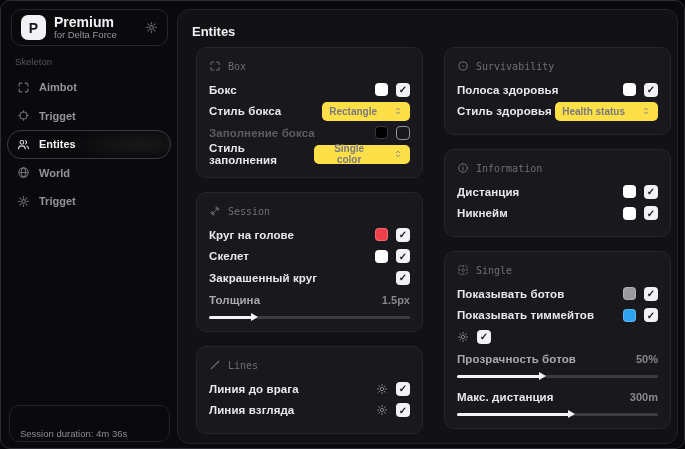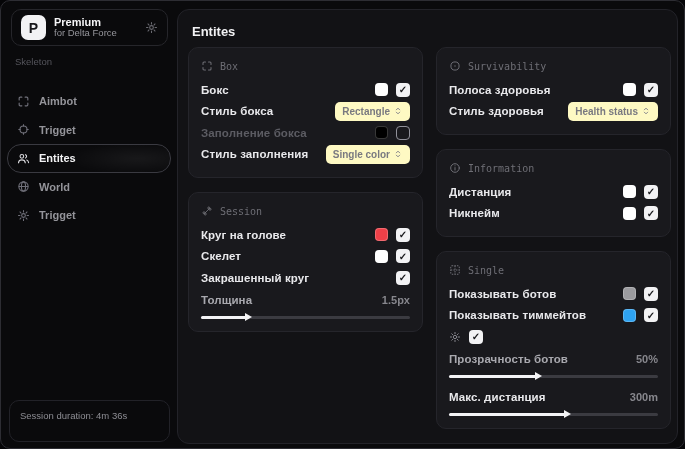--- a/index.html
+++ b/index.html
@@ -8,67 +8,67 @@
             border:1px solid #2d2d33; border-radius:10px; overflow:hidden; }
 
   
   .sidebar { position:absolute; left:0; top:0; width:176px; height:100%; }
   .brand { position:absolute; left:10px; top:8px; width:157px; height:37px;
            border:1px solid #26262b; border-radius:10px; display:flex; align-items:center;
            padding:0 9px; gap:8px; }
   .logo { width:25px; height:25px; border-radius:7px; background:#f2f2f4; color:#17171a;
           font-weight:bold; font-size:14px; display:flex; align-items:center; justify-content:center; }
   .brand-txt { display:flex; flex-direction:column; line-height:1.15; }
-  .brand-title { color:#f4f4f6; font-size:11px; font-weight:bold; }
+  .brand-title { color:#f4f4f6; font-size:14px; font-weight:bold; }
   .brand-sub { color:#96969c; font-size:9.5px;text-align:right; }
   .brand .ic { margin-left:auto; color:#6b6b72; }
 
   .cat-label { position:absolute; left:14px; top:55px; font-size:9.5px; color:#55555c; }
 
-  .nav { position:absolute; left:6px; right:6px; top:86px; display:flex; flex-direction:column; }
+  .nav { position:absolute; left:6px; right:6px; top:72px; display:flex; flex-direction:column; }
   .nav-item { height:28.5px; display:flex; align-items:center; gap:9px; padding:0 9px;
               border:1px solid transparent; border-radius:14px; color:#94949a; cursor:pointer; }
   .nav-item .ic { color:#70707a; }
   .nav-item.active { border-color:#3a3a41; color:#f2f2f4;
         background:radial-gradient(70px 16px at 80% 50%, rgba(255,255,255,0.06), transparent); }
   .nav-item.active .ic { color:#d8d8dc; }
   .nav-label { font-size:11px; font-weight:600; }
 
   .session { position:absolute; left:8px; bottom:6px; width:161px; height:37px;
              border:1px solid #222228; border-radius:10px; display:flex; align-items:flex-end;
-             padding:20px 10px; }
+             padding:2px 10px; }
   .session span { font-size:9.5px; color:#8d8d93; }
 
   
   .main { position:absolute; left:176px; top:8px; width:501px; height:435px;
           background:#121215; border:1px solid #232329; border-radius:12px; }
   .main-title { position:absolute; left:14px; top:14px; font-size:13px; font-weight:bold; color:#f2f2f4; }
   .col { position:absolute; top:37px; width:235px; display:flex; flex-direction:column; gap:14px; }
   .col1 { left:10px; } .col2 { left:258px; }
 
-  .panel { background:#19191d; border:1px solid #25252b; border-radius:10px; padding:8px 12px 12px; }
+  .panel { background:#19191d; border:1px solid #25252b; border-radius:10px; padding:8px 12px 12px;margin-left:8px; }
   .phead { display:flex; align-items:center; gap:7px; color:#6e6e75;
            font-family:"DejaVu Sans Mono", monospace; font-size:10px; height:20px; margin-bottom:3px; }
 
   .row { height:21.5px; display:flex; align-items:center; justify-content:space-between; }
   .lbl { font-size:11.5px; font-weight:600; color:#e9e9ec; letter-spacing:.1px; }
   .lbl.muted { color:#5c5c63; }
   .lbl.dim { color:#a9a9af; }
   .val { font-size:11px; font-weight:600; color:#87878d; }
   .ctrls { display:flex; align-items:center; gap:8px; }
 
   .swatch { width:13px; height:13px; border-radius:4px; box-shadow: inset 0 0 0 1px rgba(255,255,255,0.22); cursor:pointer; }
   .checkbox { width:14px; height:14px; border-radius:4px; display:flex; align-items:center;
               justify-content:center; cursor:pointer; }
   .checkbox[data-state="checked"] { background:#f2f2f4; }
   .checkbox[data-state="checked"]::after { content:"\2713"; color:#17171a; font-size:10px; font-weight:bold; }
   .checkbox[data-state="unchecked"] { border:1.5px solid #91919a; background:transparent; }
 
-  .dropdown { height:19px; background:#fef9c3; border:none; border-radius:5px; padding:0 7px;
-              display:flex; align-items:center; gap:3px; cursor:pointer; }
+  .dropdown { height:19px; background:#fde047; border:none; border-radius:5px; padding:0 7px;
+              display:flex; align-items:center; gap:16px; cursor:pointer; }
   .dropdown span { font-size:10px; color:#797980; font-weight:600; }
   .dropdown .ic { color:#85858c; }
 
   .srow { margin-top:1px; }
   .slider { position:relative; margin-top:5px; height:3px; background:#3b3b41; border-radius:2px; cursor:pointer; }
   .fill { position:absolute; left:0; top:0; height:3px; background:#f4f4f6; border-radius:2px; }
   .thumb { position:absolute; right:-3px; top:-3px; width:0; height:0;
            border-left:7px solid #f4f4f6; border-top:4.5px solid transparent; border-bottom:4.5px solid transparent; }
 
   .ic { flex:none; }
@@ -268,20 +268,46 @@
             <span class="val">1.5px</span>
           </div>
           <div class="slider">
             <div class="fill" style="width: 23%;">
                 <span class="thumb"></span>
               </div>
           </div>
         </div>
       </div>
 
+      <div class="panel">
+        <div class="phead">
+          <svg class="ic" width="12" height="12" viewBox="0 0 24 24">
+              <use href="#i-line"></use>
+            </svg>
+          <span>Lines</span>
+        </div>
+        <div class="row">
+          <span class="lbl">Линия до врага</span>
+          <span class="ctrls">
+            <svg class="ic gear-ctl" width="12" height="12" viewBox="0 0 24 24">
+                <use href="#i-gear"></use>
+              </svg>
+            <span class="checkbox" data-state="checked"></span>
+          </span>
+        </div>
+        <div class="row">
+          <span class="lbl">Линия взгляда</span>
+          <span class="ctrls">
+            <svg class="ic gear-ctl" width="12" height="12" viewBox="0 0 24 24">
+                <use href="#i-gear"></use>
+              </svg>
+            <span class="checkbox" data-state="checked"></span>
+          </span>
+        </div>
+      </div>
     </div>
 
     <div class="col col2">
 
       <div class="panel">
         <div class="phead">
           <svg class="ic" width="12" height="12" viewBox="0 0 24 24">
               <use href="#i-circledot"></use>
             </svg>
           <span>Survivability</span>

